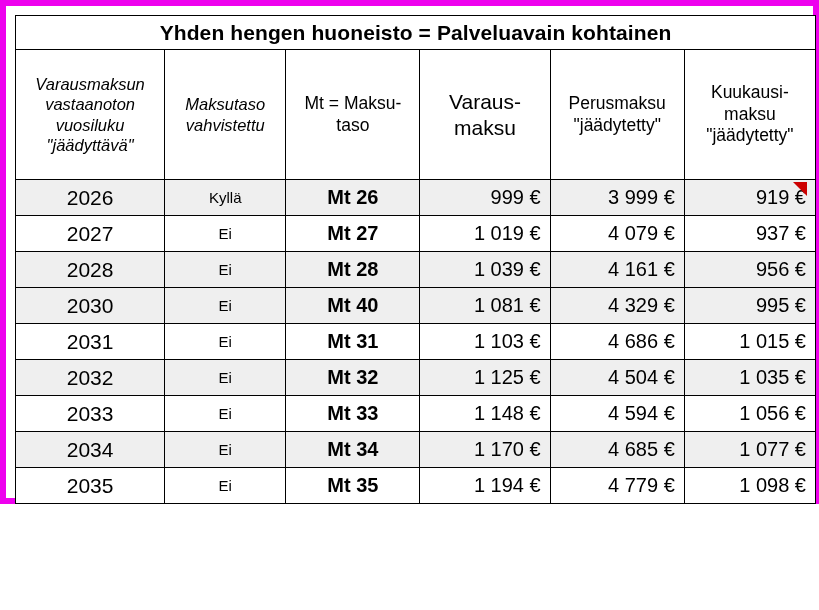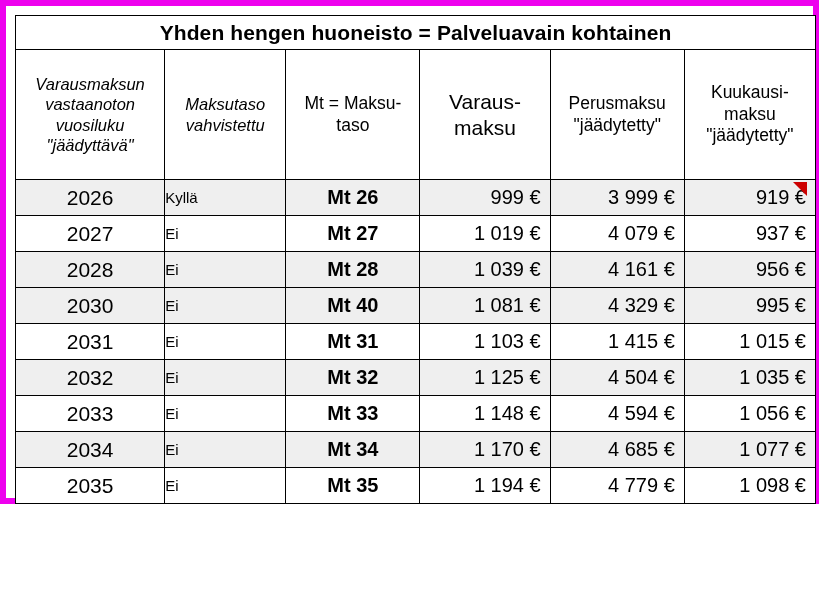--- a/index.html
+++ b/index.html
@@ -78,21 +78,21 @@
     background: #efefef;
   }
   .data-row td {
     background: #ffffff;
   }
   .c-year {
     text-align: center;
     font-size: 21px;
   }
   .c-conf {
-    text-align: left;
+    text-align: center;
     font-size: 15px;
   }
   .c-level {
     text-align: center;
     font-size: 20px;
     font-weight: bold;
   }
   .c-num {
     text-align: right;
     font-size: 20px;
@@ -196,21 +196,21 @@
           <td class="c-level">Mt 40</td>
           <td class="c-num">1 081 €</td>
           <td class="c-num">4 329 €</td>
           <td class="c-num">995 €</td>
         </tr>
         <tr class="data-row">
           <td class="c-year">2031</td>
           <td class="c-conf">Ei</td>
           <td class="c-level">Mt 31</td>
           <td class="c-num">1 103 €</td>
-          <td class="c-num">1 415 €</td>
+          <td class="c-num">4 686 €</td>
           <td class="c-num">1 015 €</td>
         </tr>
         <tr class="data-row alt">
           <td class="c-year">2032</td>
           <td class="c-conf">Ei</td>
           <td class="c-level">Mt 32</td>
           <td class="c-num">1 125 €</td>
           <td class="c-num">4 504 €</td>
           <td class="c-num">1 035 €</td>
         </tr>

